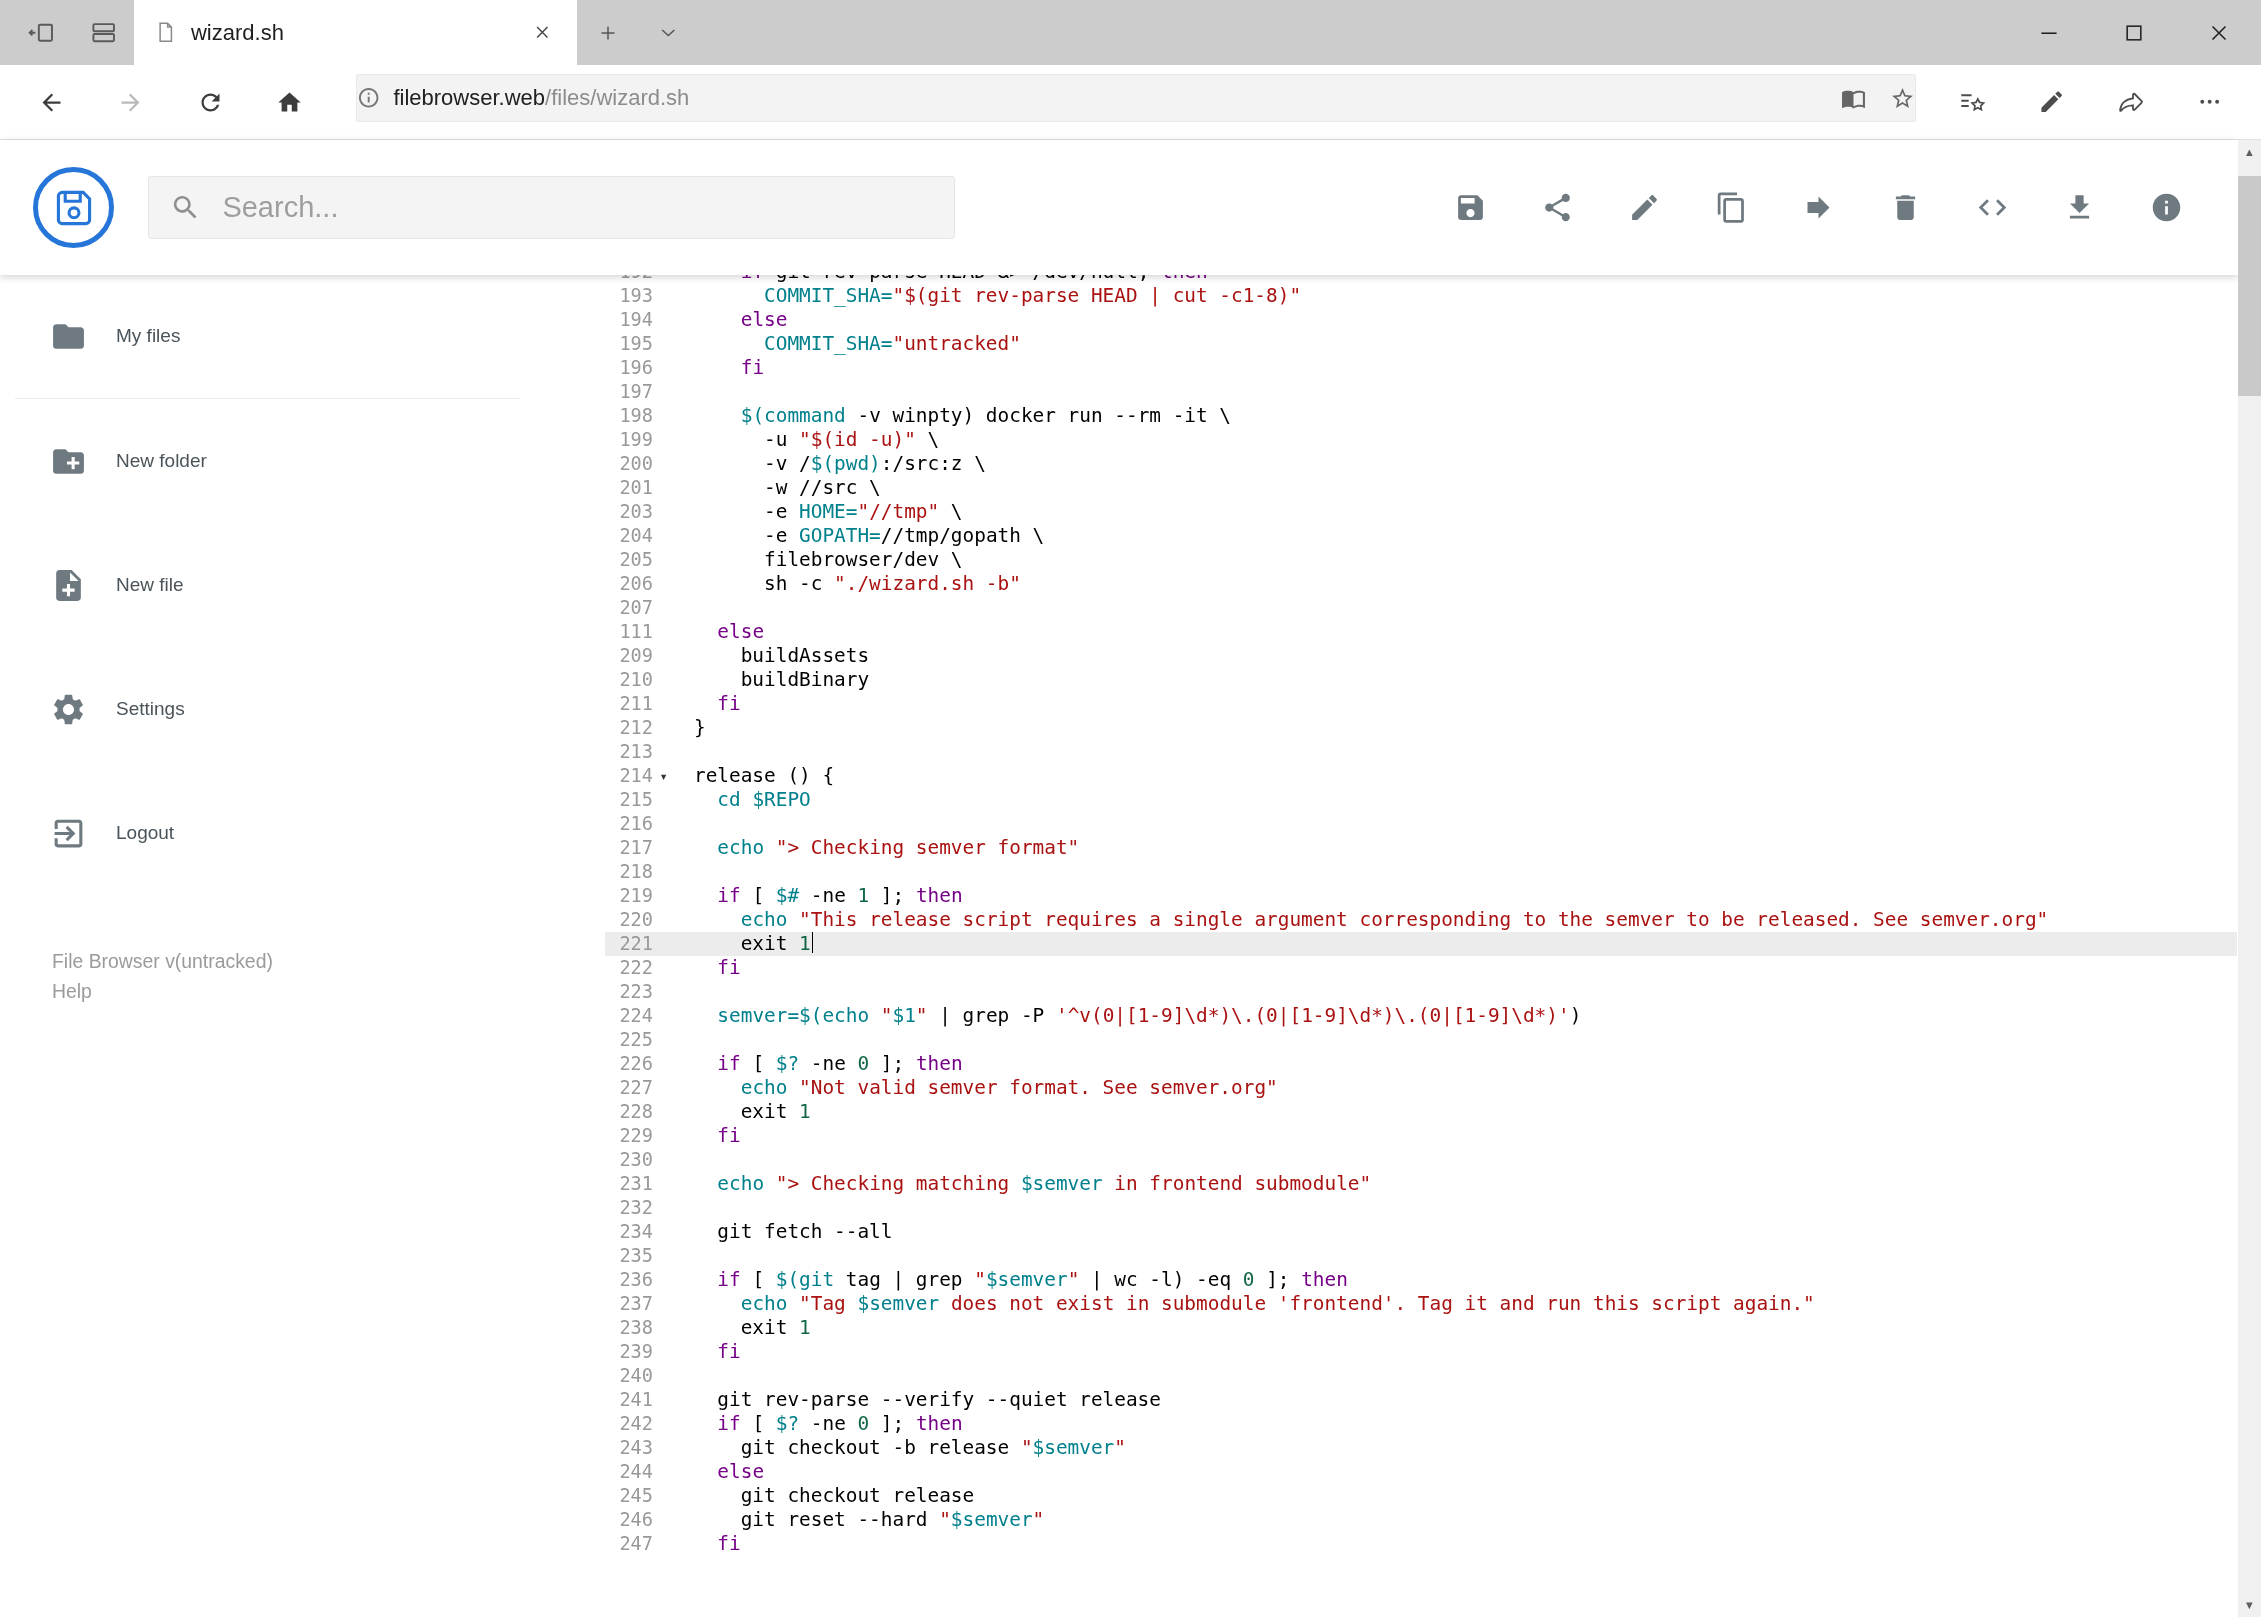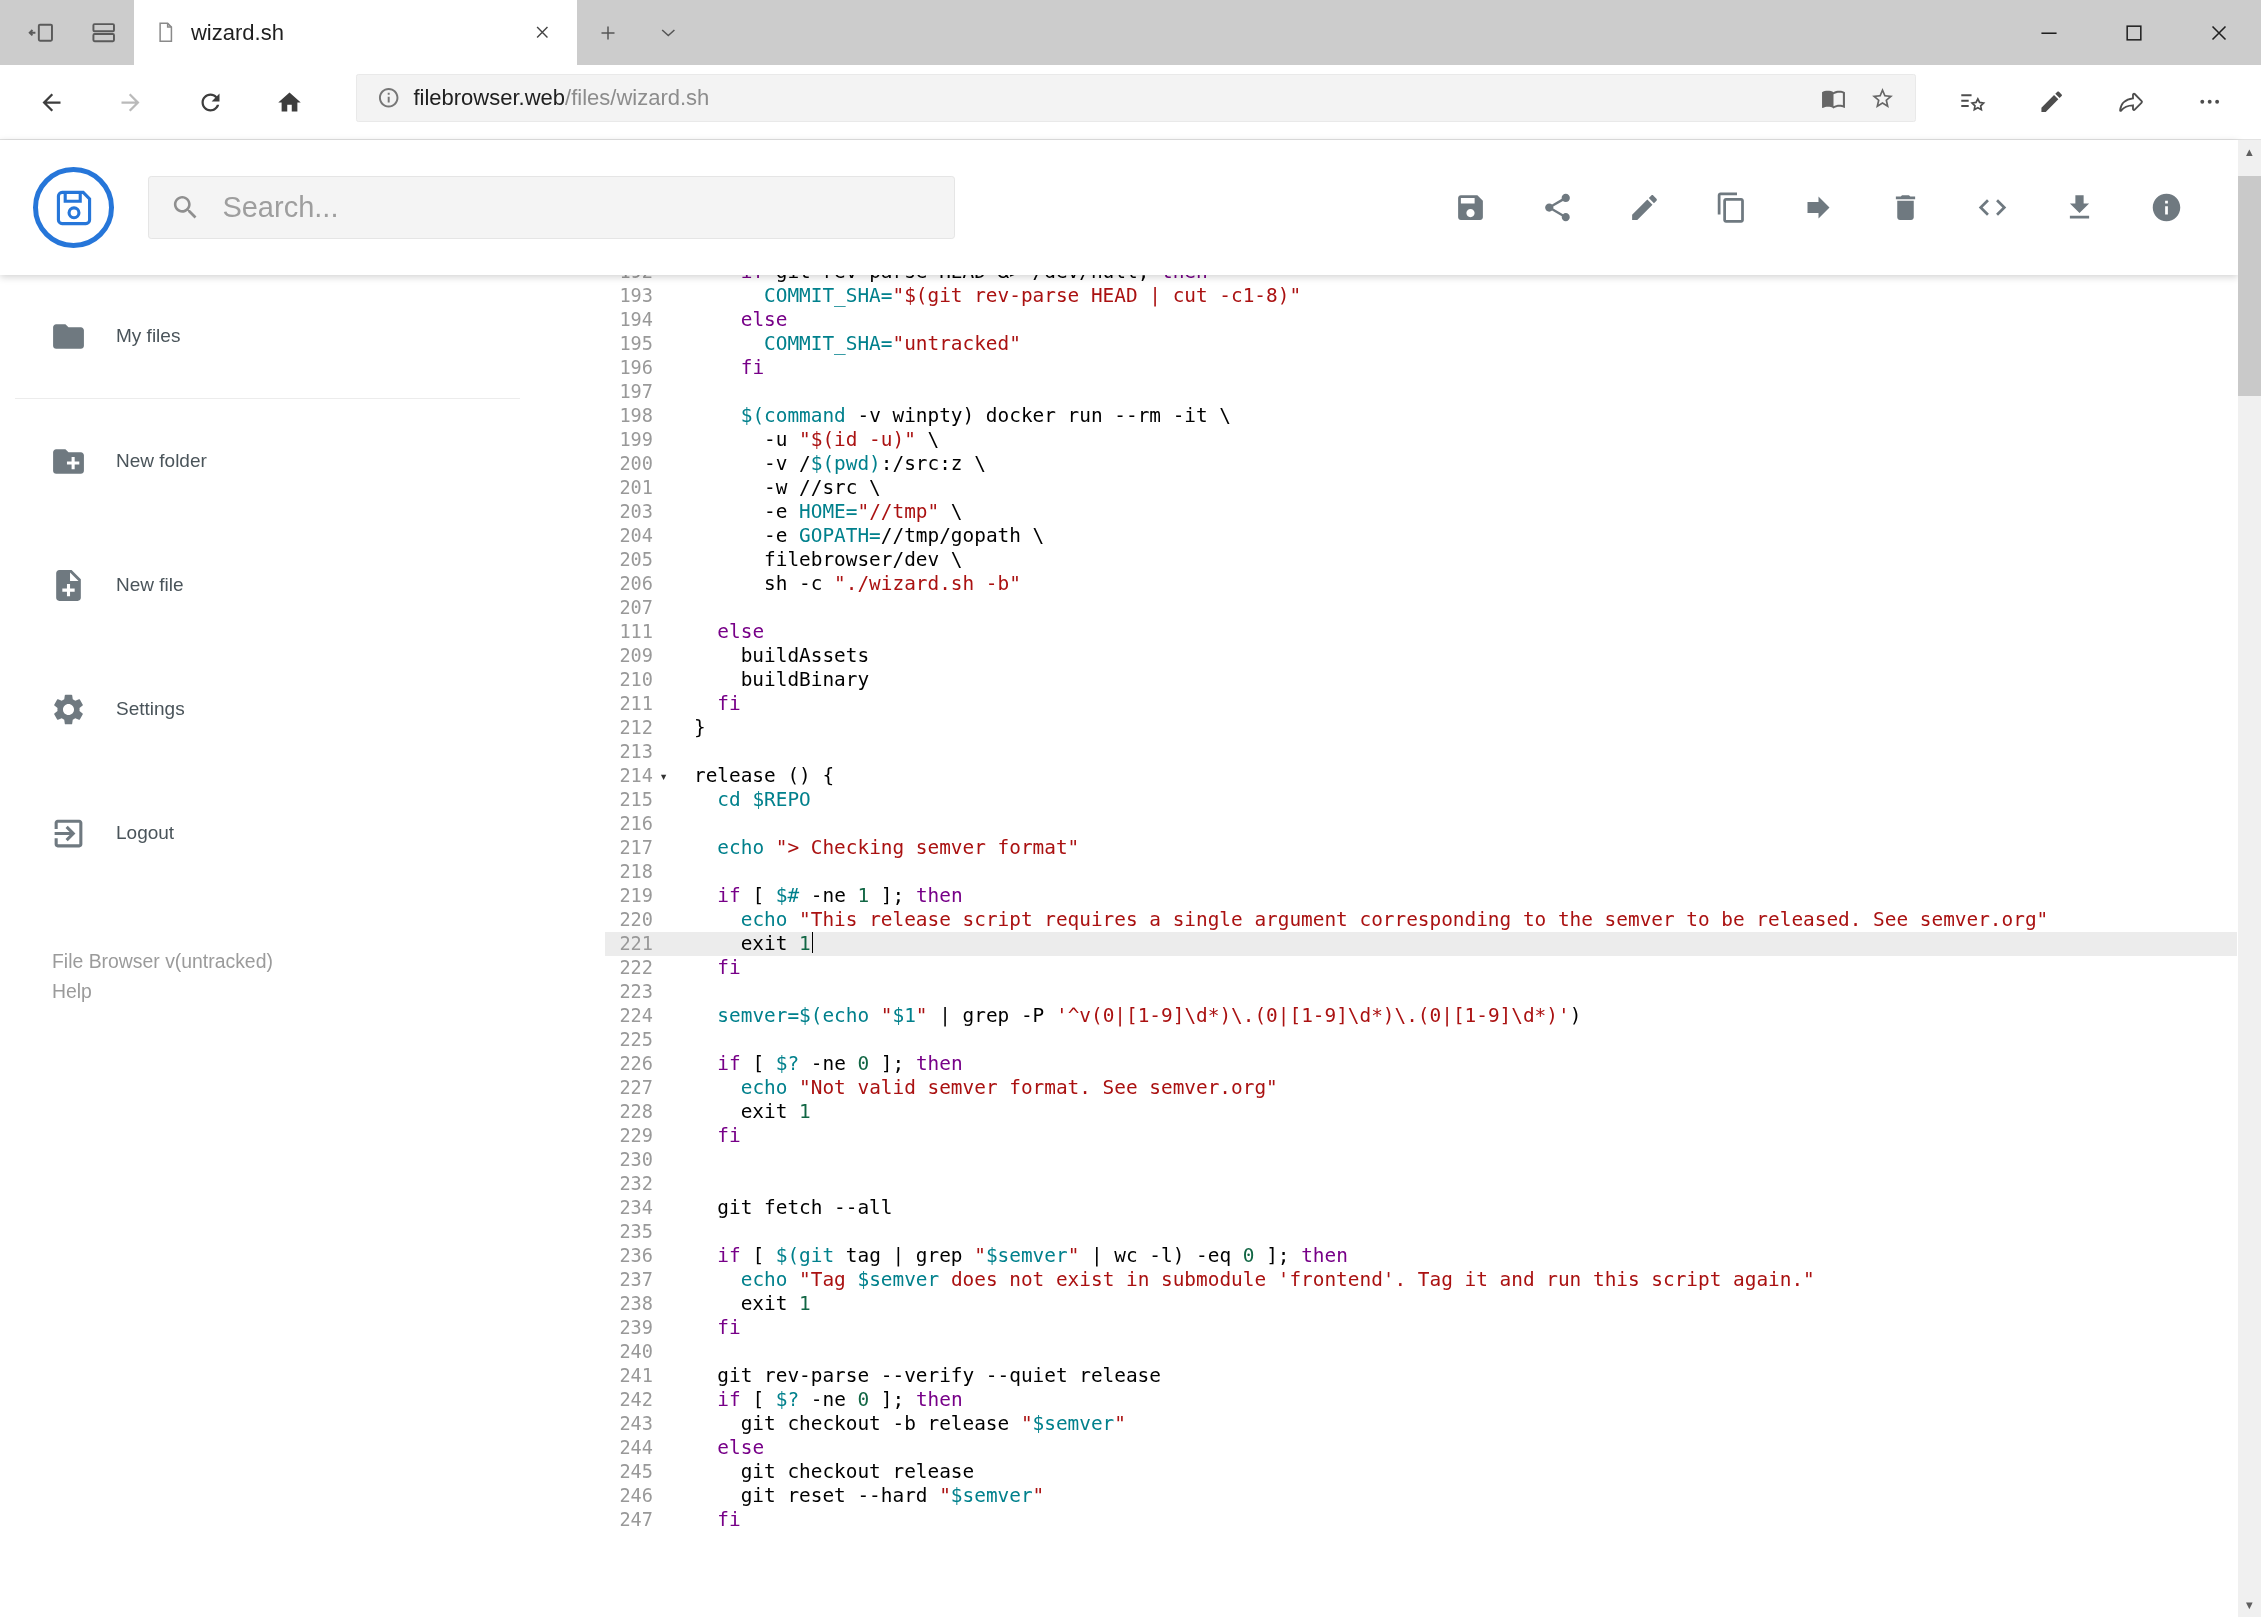--- a/index.html
+++ b/index.html
@@ -28,21 +28,21 @@
 
   
   .navbar{position:absolute;top:65px;left:0;width:2261px;height:75px;background:#fff;
           border-bottom:0.8px solid #e2e2e2;box-sizing:border-box;display:flex;align-items:center;
           padding:0 16px 0 14.5px;}
   .nav-left{display:flex;align-items:center;gap:6.5px;}
   .nav-btn{width:73px;height:53px;display:flex;align-items:center;justify-content:center;color:#3d3d3d;}
   .nav-btn .ic{width:27px;height:27px;}
   .nav-btn.disabled{color:#bababa;}
   .urlbar{flex:1;height:48px;background:#f3f3f3;border:0.8px solid #e9e9e9;border-radius:2.4px;
-          margin:0 21px 8px 30px;display:flex;align-items:center;padding:0 20px;box-sizing:border-box;}
+          margin:0 21px 8px 30px;display:flex;align-items:center;padding:0 0;box-sizing:border-box;}
   .url-info{display:flex;color:#777;}
   .url-info .ic{width:23.4px;height:23.4px;}
   .url-text{margin-left:13px;font-size:22px;color:#202020;white-space:nowrap;}
   .url-path{color:#8c8c8c;}
   .url-actions{margin-left:auto;display:flex;gap:24px;align-items:center;}
   .url-actions .ua{display:flex;color:#666;}
   .url-actions .ic{width:25px;height:25px;}
   .nav-right{display:flex;align-items:center;gap:8px;}
   .nav-right .nav-btn{width:71px;color:#4d4d4d;}
   .nav-right .ic{width:27.4px;height:27.4px;}
@@ -366,20 +366,21 @@
       <div class="cm-line active"><div class="gutter"><span class="ln">221</span><span class="fold"></span></div><div class="code"><span class="tok-p">    exit </span><span class="tok-n">1</span><span class="cursor"></span></div></div>
       <div class="cm-line"><div class="gutter"><span class="ln">222</span><span class="fold"></span></div><div class="code"><span class="tok-p">  </span><span class="tok-k">fi</span></div></div>
       <div class="cm-line"><div class="gutter"><span class="ln">223</span><span class="fold"></span></div><div class="code"></div></div>
       <div class="cm-line"><div class="gutter"><span class="ln">224</span><span class="fold"></span></div><div class="code"><span class="tok-p">  </span><span class="tok-d">semver=$(echo</span><span class="tok-p"> </span><span class="tok-s">"</span><span class="tok-d">$1</span><span class="tok-s">"</span><span class="tok-p"> | grep -P </span><span class="tok-s">'^v(0|[1-9]\d*)\.(0|[1-9]\d*)\.(0|[1-9]\d*)'</span><span class="tok-p">)</span></div></div>
       <div class="cm-line"><div class="gutter"><span class="ln">225</span><span class="fold"></span></div><div class="code"></div></div>
       <div class="cm-line"><div class="gutter"><span class="ln">226</span><span class="fold"></span></div><div class="code"><span class="tok-p">  </span><span class="tok-k">if</span><span class="tok-p"> [ </span><span class="tok-d">$?</span><span class="tok-p"> -ne </span><span class="tok-n">0</span><span class="tok-p"> ]; </span><span class="tok-k">then</span></div></div>
       <div class="cm-line"><div class="gutter"><span class="ln">227</span><span class="fold"></span></div><div class="code"><span class="tok-p">    </span><span class="tok-d">echo</span><span class="tok-p"> </span><span class="tok-s">"Not valid semver format. See semver.org"</span></div></div>
       <div class="cm-line"><div class="gutter"><span class="ln">228</span><span class="fold"></span></div><div class="code"><span class="tok-p">    exit </span><span class="tok-n">1</span></div></div>
       <div class="cm-line"><div class="gutter"><span class="ln">229</span><span class="fold"></span></div><div class="code"><span class="tok-p">  </span><span class="tok-k">fi</span></div></div>
       <div class="cm-line"><div class="gutter"><span class="ln">230</span><span class="fold"></span></div><div class="code"></div></div>
+      <div class="cm-line"><div class="gutter"><span class="ln">231</span><span class="fold"></span></div><div class="code"><span class="tok-p">  </span><span class="tok-d">echo</span><span class="tok-p"> </span><span class="tok-s">"&gt; Checking matching </span><span class="tok-d">$semver</span><span class="tok-s"> in frontend submodule"</span></div></div>
       <div class="cm-line"><div class="gutter"><span class="ln">232</span><span class="fold"></span></div><div class="code"></div></div>
       <div class="cm-line"><div class="gutter"><span class="ln">234</span><span class="fold"></span></div><div class="code"><span class="tok-p">  git fetch --all</span></div></div>
       <div class="cm-line"><div class="gutter"><span class="ln">235</span><span class="fold"></span></div><div class="code"></div></div>
       <div class="cm-line"><div class="gutter"><span class="ln">236</span><span class="fold"></span></div><div class="code"><span class="tok-p">  </span><span class="tok-k">if</span><span class="tok-p"> [ </span><span class="tok-d">$(git</span><span class="tok-p"> tag | grep </span><span class="tok-s">"</span><span class="tok-d">$semver</span><span class="tok-s">"</span><span class="tok-p"> | wc -l) -eq </span><span class="tok-n">0</span><span class="tok-p"> ]; </span><span class="tok-k">then</span></div></div>
       <div class="cm-line"><div class="gutter"><span class="ln">237</span><span class="fold"></span></div><div class="code"><span class="tok-p">    </span><span class="tok-d">echo</span><span class="tok-p"> </span><span class="tok-s">"Tag </span><span class="tok-d">$semver</span><span class="tok-s"> does not exist in submodule 'frontend'. Tag it and run this script again."</span></div></div>
       <div class="cm-line"><div class="gutter"><span class="ln">238</span><span class="fold"></span></div><div class="code"><span class="tok-p">    exit </span><span class="tok-n">1</span></div></div>
       <div class="cm-line"><div class="gutter"><span class="ln">239</span><span class="fold"></span></div><div class="code"><span class="tok-p">  </span><span class="tok-k">fi</span></div></div>
       <div class="cm-line"><div class="gutter"><span class="ln">240</span><span class="fold"></span></div><div class="code"></div></div>
       <div class="cm-line"><div class="gutter"><span class="ln">241</span><span class="fold"></span></div><div class="code"><span class="tok-p">  git rev-parse --verify --quiet release</span></div></div>
       <div class="cm-line"><div class="gutter"><span class="ln">242</span><span class="fold"></span></div><div class="code"><span class="tok-p">  </span><span class="tok-k">if</span><span class="tok-p"> [ </span><span class="tok-d">$?</span><span class="tok-p"> -ne </span><span class="tok-n">0</span><span class="tok-p"> ]; </span><span class="tok-k">then</span></div></div>

